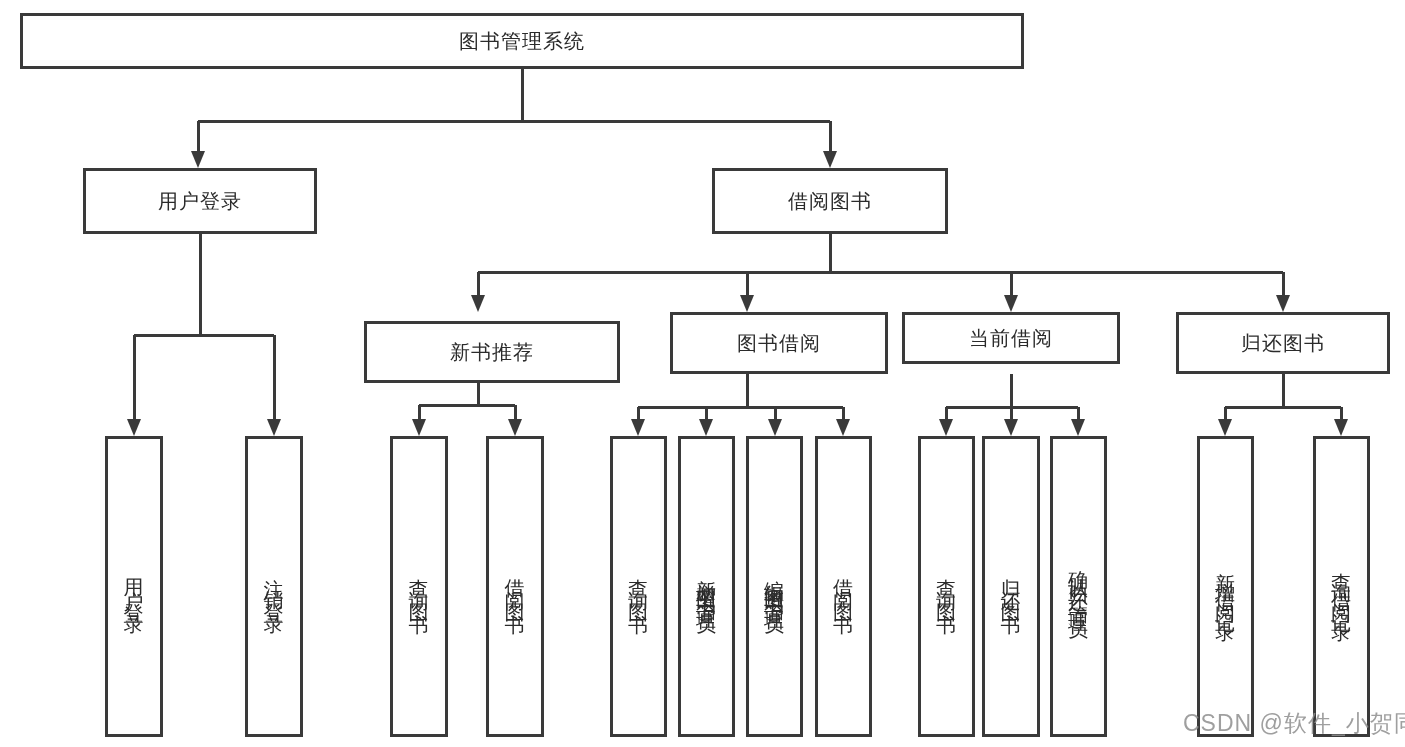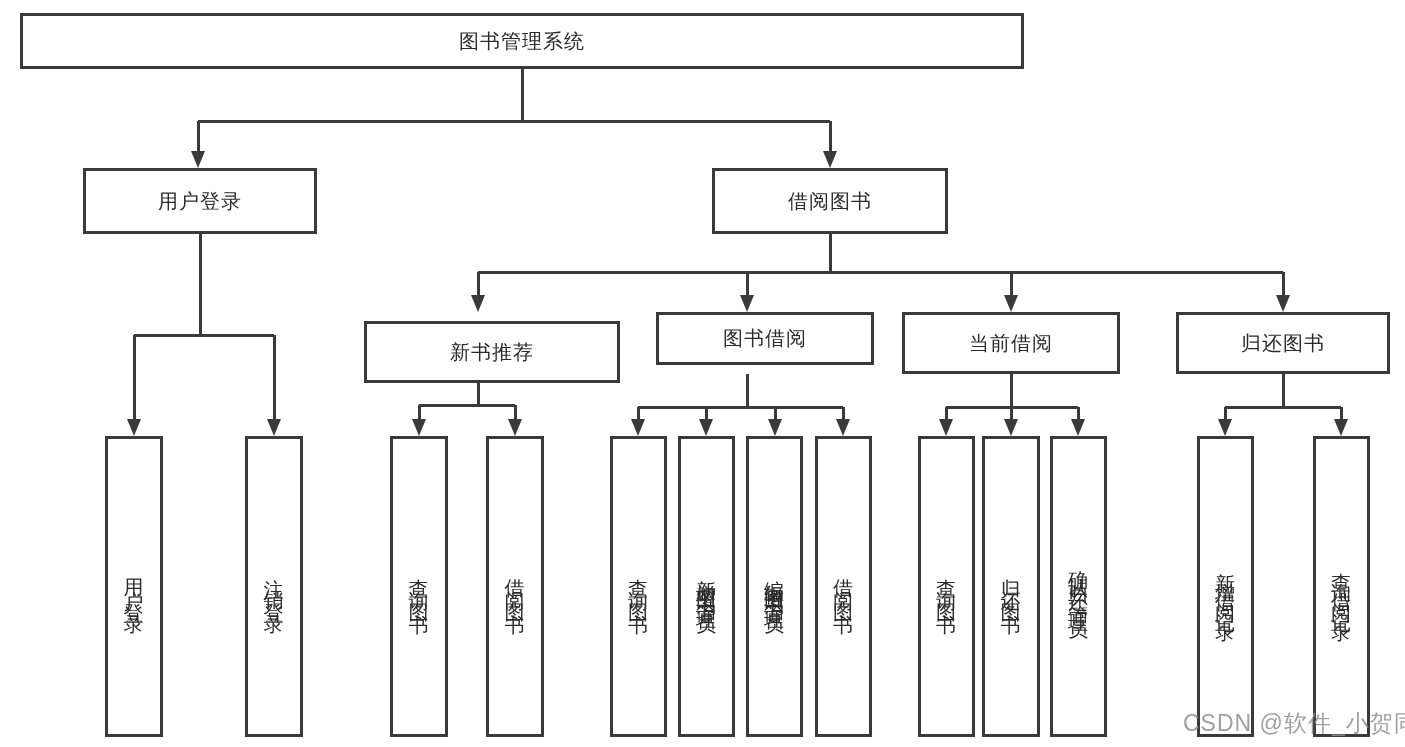--- a/index.html
+++ b/index.html
@@ -98,22 +98,22 @@
       <polygon points="1334,419 1348,419 1341,436"></polygon>
     </g>
   </svg>
 
   <div class="node" style="left:20px;top:13px;width:1004px;height:56px">图书管理系统</div>
 
   <div class="node" style="left:83px;top:168px;width:234px;height:66px">用户登录</div>
   <div class="node" style="left:712px;top:168px;width:236px;height:66px">借阅图书</div>
 
   <div class="node" style="left:364px;top:321px;width:256px;height:62px">新书推荐</div>
-  <div class="node" style="left:656px;top:312px;width:218px;height:53px">图书借阅</div>
-  <div class="node" style="left:902px;top:312px;width:218px;height:62px">当前借阅</div>
+  <div class="node" style="left:670px;top:312px;width:218px;height:62px">图书借阅</div>
+  <div class="node" style="left:902px;top:312px;width:218px;height:52px">当前借阅</div>
   <div class="node" style="left:1176px;top:312px;width:214px;height:62px">归还图书</div>
 
   <div class="node leaf sp4" style="left:105px;top:436px;width:58px;height:301px">用户登录</div>
   <div class="node leaf sp4" style="left:245px;top:436px;width:58px;height:301px">注销登录</div>
 
   <div class="node leaf sp4" style="left:390px;top:436px;width:58px;height:301px">查询图书</div>
   <div class="node leaf sp4" style="left:486px;top:436px;width:58px;height:301px">借阅图书</div>
 
   <div class="node leaf sp4" style="left:610px;top:436px;width:57px;height:301px">查询图书</div>
   <div class="node leaf sp10" style="left:678px;top:436px;width:57px;height:301px">新增图书（管理员）</div>

